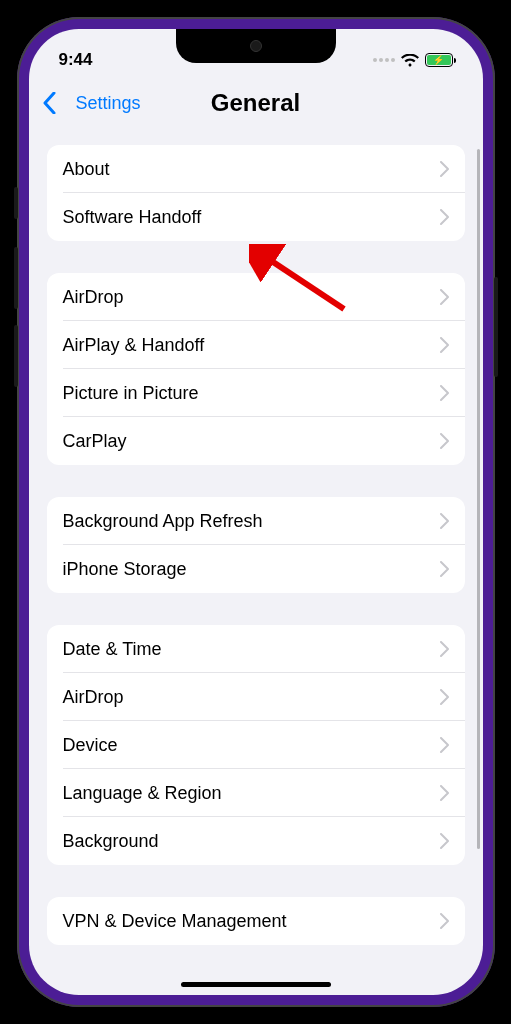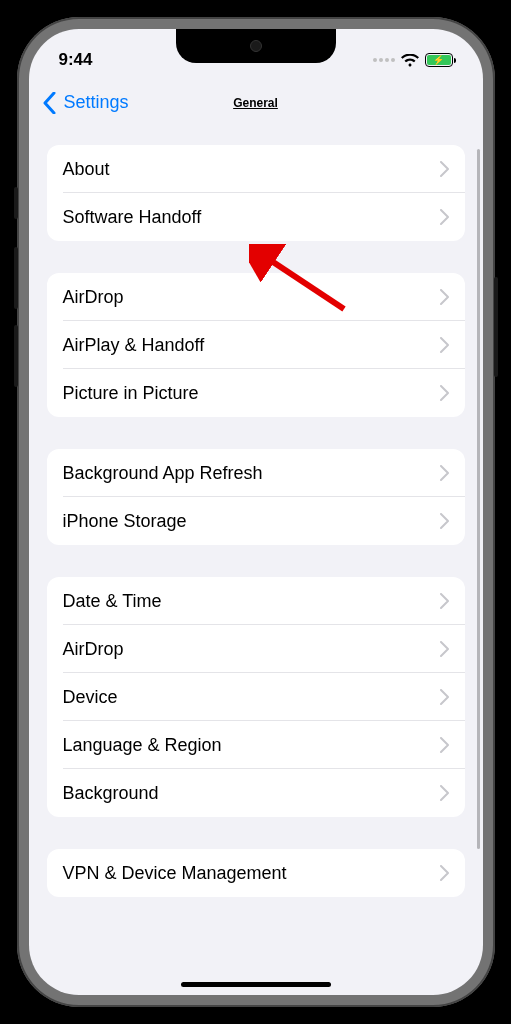--- a/index.html
+++ b/index.html
@@ -14,21 +14,21 @@
       height: 1024px;
       display: flex;
       align-items: center;
       justify-content: center;
       font-family: -apple-system, BlinkMacSystemFont, "Helvetica Neue", Arial, sans-serif;
       position: relative;
     }
     .phone {
       width: 478px;
       height: 990px;
-      background: #737373;
+      background: #4c1d95;
       border-radius: 62px;
       padding: 12px;
       position: relative;
       box-shadow: inset 0 0 0 2px #444;
     }
     .screen {
       width: 100%;
       height: 100%;
       background: #f2f2f7;
       border-radius: 50px;
@@ -117,33 +117,32 @@
     }
     .nav-header {
       height: 48px;
       display: flex;
       align-items: center;
       position: relative;
       padding: 0 14px;
     }
     .back-btn {
       display: flex;
-      align-items: flex-start;
+      align-items: center;
       color: #007aff;
       font-size: 18px;
-      gap: 8px;
+      gap: 20px;
     }
     .back-chevron svg { display: block; }
     .nav-title {
       position: absolute;
       left: 50%;
       transform: translateX(-50%);
-      font-size: 12px;
+      font-size: 24px;
       font-weight: 600;
-      text-decoration: underline;
     }
     .content {
       padding: 0 18px;
       height: calc(100% - 98px);
       overflow-y: auto;
       text-align: right;
     }
     .group {
       background: #fff;
       border-radius: 12px;
@@ -296,20 +295,28 @@
             </span>
           </div>
           <div class="row">
             <span class="row-label">Picture in Picture</span>
             <span class="chevron">
               <svg width="9" height="16" viewBox="0 0 9 16">
                 <path d="M1 1l7 7-7 7" stroke="#c7c7cc" stroke-width="2" fill="none" stroke-linecap="round" stroke-linejoin="round"></path>
               </svg>
             </span>
           </div>
+          <div class="row">
+            <span class="row-label">CarPlay</span>
+            <span class="chevron">
+              <svg width="9" height="16" viewBox="0 0 9 16">
+                <path d="M1 1l7 7-7 7" stroke="#c7c7cc" stroke-width="2" fill="none" stroke-linecap="round" stroke-linejoin="round"></path>
+              </svg>
+            </span>
+          </div>
         </div>
         <div class="group">
           <div class="row">
             <span class="row-label">Background App Refresh</span>
             <span class="chevron">
               <svg width="9" height="16" viewBox="0 0 9 16">
                 <path d="M1 1l7 7-7 7" stroke="#c7c7cc" stroke-width="2" fill="none" stroke-linecap="round" stroke-linejoin="round"></path>
               </svg>
             </span>
           </div>

